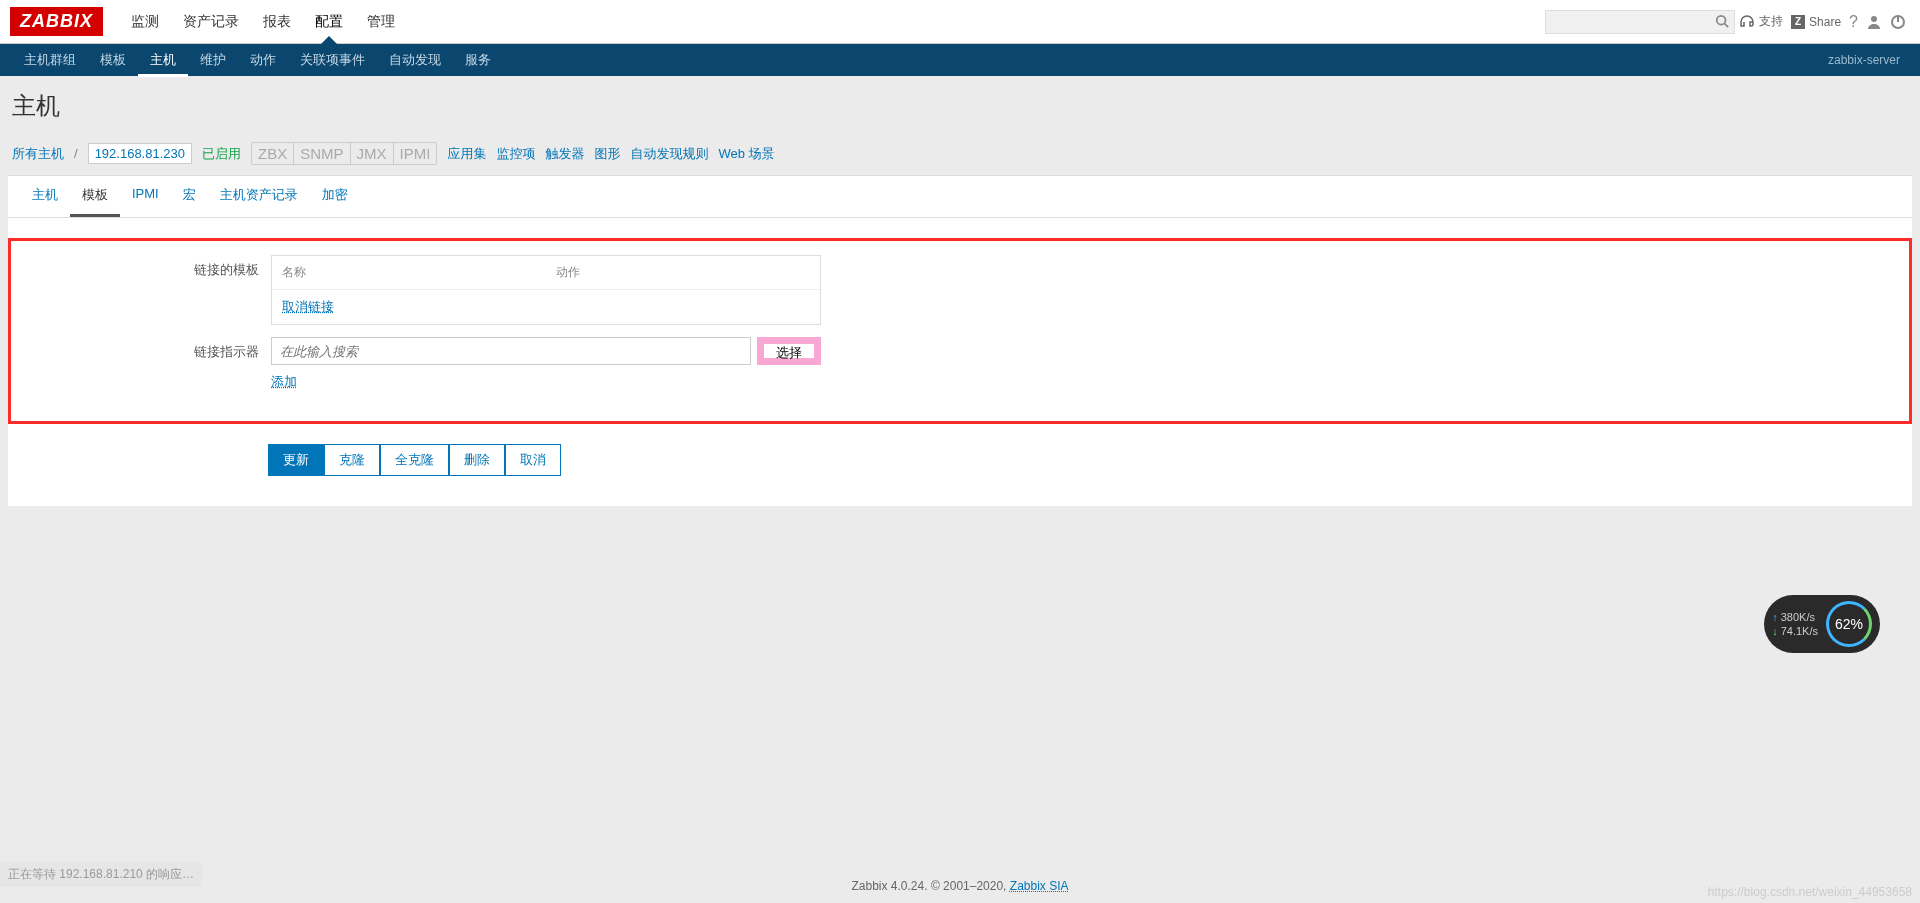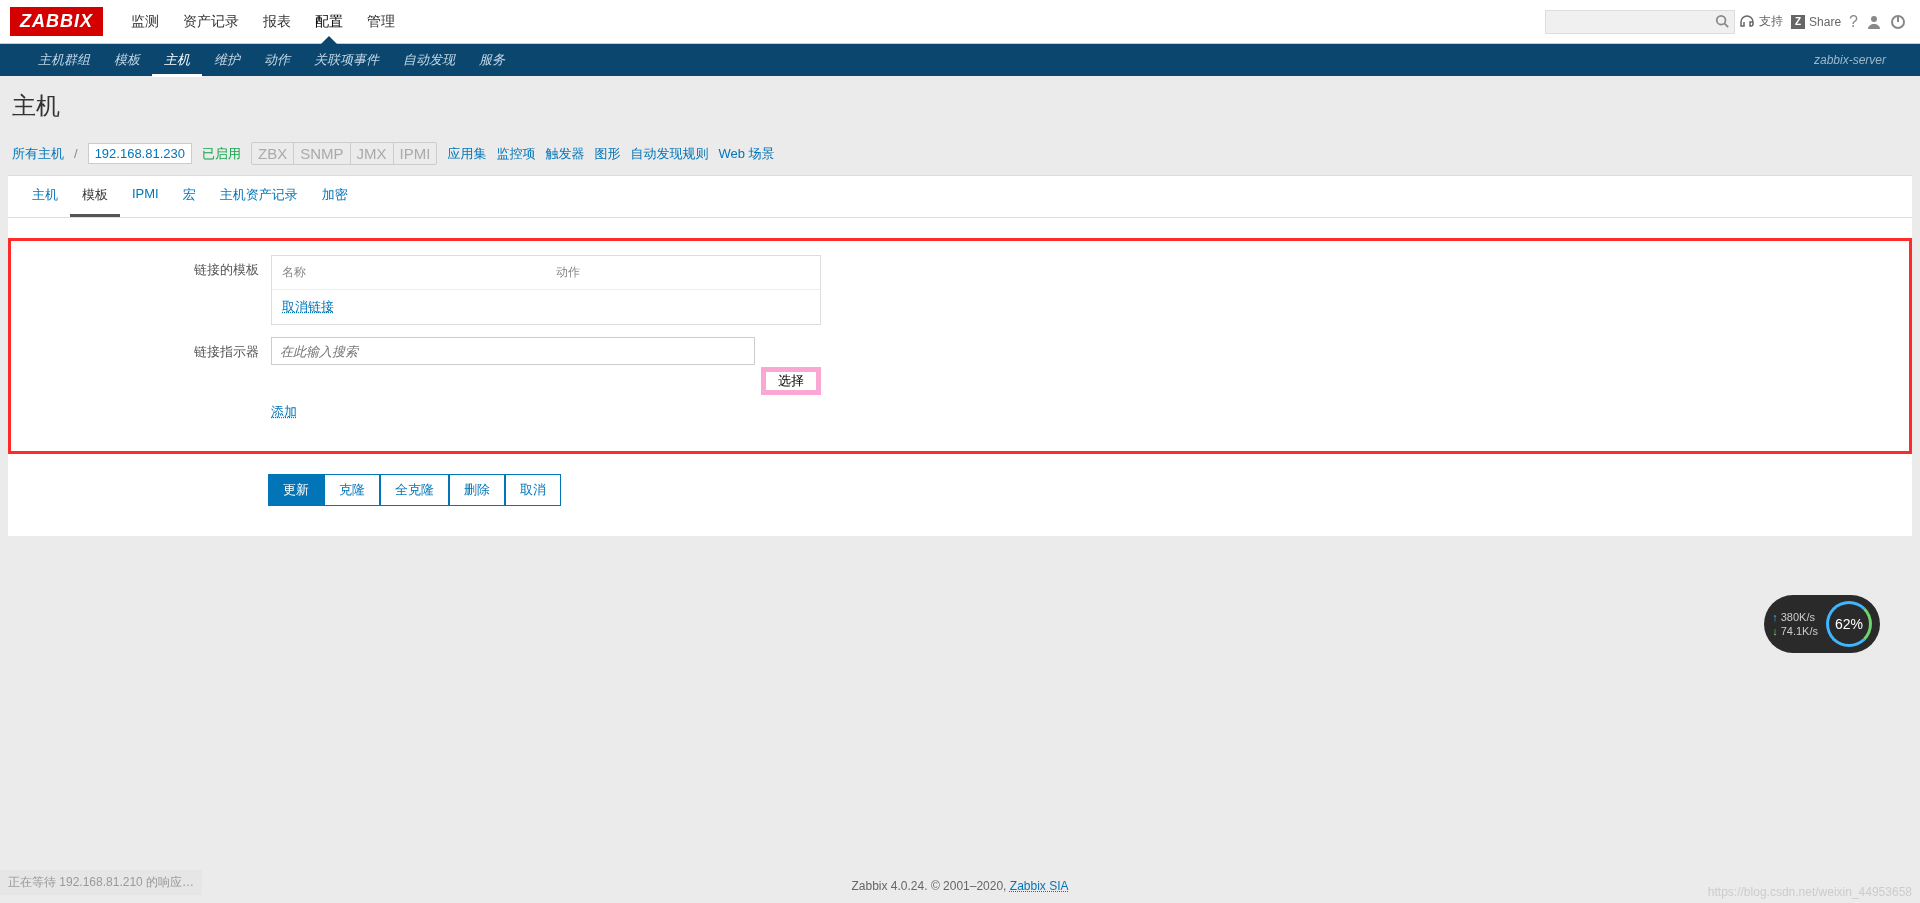--- a/index.html
+++ b/index.html
@@ -14,21 +14,21 @@
 .topnav .menu-item.active { color: #000; }
 .topnav .menu-item.active::after { content: ""; position: absolute; bottom: -1px; left: 50%; transform: translateX(-50%); width: 0; height: 0; border-left: 8px solid transparent; border-right: 8px solid transparent; border-bottom: 8px solid #0a466e; }
 .topnav .right { margin-left: auto; display: flex; align-items: center; }
 .search-box { position: relative; }
 .search-box input { width: 190px; height: 24px; background: #f0f0f0; border: 1px solid #ddd; padding: 0 24px 0 8px; font-size: 12px; }
 .search-box .sicon { position: absolute; right: 6px; top: 4px; color: #888; }
 .top-icon { color: #666; cursor: pointer; padding: 4px; display: flex; align-items: center; gap: 4px; font-size: 12px; }
 .top-icon svg, .top-icon .glyph { width: 16px; height: 16px; }
 
 
-.subnav { background: #0a466e; height: 32px; display: flex; align-items: center; padding: 0 26px; font-style: italic; }
+.subnav { background: #0a466e; height: 32px; display: flex; align-items: center; padding: 0 12px; }
 .subnav .item { color: #c5d8e6; padding: 8px 12px; cursor: pointer; font-size: 13px; }
 .subnav .item.active { color: #fff; border-bottom: 3px solid #fff; padding-bottom: 5px; }
 .subnav .server { margin-left: auto; color: #9cb8ca; font-size: 12px; padding-right: 8px; }
 
 
 .page-title { font-size: 24px; color: #333; padding: 14px 12px; }
 .crumb-row { padding: 6px 12px 10px; display: flex; align-items: center; gap: 10px; flex-wrap: wrap; }
 .crumb-row .blue { color: #0275b8; cursor: pointer; }
 .crumb-row .sep { color: #888; }
 .crumb-row .enabled { color: #15a34a; }
@@ -49,33 +49,33 @@
 .form-field { width: 550px; }
 .linked-table { border: 1px solid #ddd; width: 100%; }
 .linked-table .thead { display: flex; background: #fff; }
 .linked-table .thead div { flex: 1; color: #888; font-size: 12px; padding: 8px 10px; }
 .linked-table .trow { display: flex; border-top: 1px solid #eee; }
 .linked-table .trow div { flex: 1; padding: 8px 10px; font-size: 13px; }
 .linked-table .trow .tname { color: #0275b8; cursor: pointer; }
 .linked-table .trow .taction { color: #0275b8; cursor: pointer; text-decoration: underline dotted; }
 .search-tpl { display: flex; gap: 6px; margin-bottom: 8px; }
 .search-tpl input { flex: 1; height: 28px; border: 1px solid #ccc; padding: 0 8px; font-size: 13px; font-style: italic; color: #888; }
-.btn-sel { border: 5px solid #f9a8d4; background: #fff; padding: 0 12px; height: 28px; cursor: pointer; font-size: 13px; margin-top: 30px; }
+.btn-sel { border: 7px solid #f9a8d4; background: #fff; padding: 0 12px; height: 28px; cursor: pointer; font-size: 13px; }
 .add-link { color: #0275b8; cursor: pointer; text-decoration: underline dotted; font-size: 13px; }
 .highlight-box { border: 3px solid #ff2a2a; padding: 14px 0 18px; }
 
 
 .btn-row { display: flex; gap: 0; padding-left: 260px; margin-top: 20px; }
 .btn { border: 1px solid #0275b8; background: #fff; color: #0275b8; padding: 6px 14px; cursor: pointer; font-size: 13px; }
 .btn.primary { background: #0275b8; color: #fff; }
 
 
 .footer { position: absolute; bottom: 0; left: 0; right: 0; text-align: center; padding: 10px; font-size: 12px; color: #666; }
 .footer a { color: #0275b8; text-decoration: underline dotted; }
-.status-bar { position: absolute; bottom: 8px; left: 0; background: rgba(230,230,230,0.9); padding: 4px 8px; font-size: 12px; color: #999; }
+.status-bar { position: absolute; bottom: 16px; left: 0; background: rgba(230,230,230,0.9); padding: 4px 8px; font-size: 12px; color: #999; }
 .watermark { position: absolute; bottom: 4px; right: 8px; color: #ccc; font-size: 12px; }
 
 
 .netwidget { position: fixed; right: 40px; bottom: 250px; display: flex; align-items: center; background: #2a2a2a; border-radius: 30px; padding: 6px 8px; color: #ccc; font-size: 11px; }
 .netwidget .speeds { margin-right: 8px; line-height: 1.3; }
 .netwidget .up::before { content: "↑ "; color: #3fb6ff; }
 .netwidget .down::before { content: "↓ "; color: #6fd36f; }
 .netwidget .circle { width: 46px; height: 46px; border-radius: 50%; border: 3px solid #3fb6ff; border-right-color: #6fd36f; display: flex; align-items: center; justify-content: center; color: #fff; font-size: 14px; }
 </style>
 </head>

